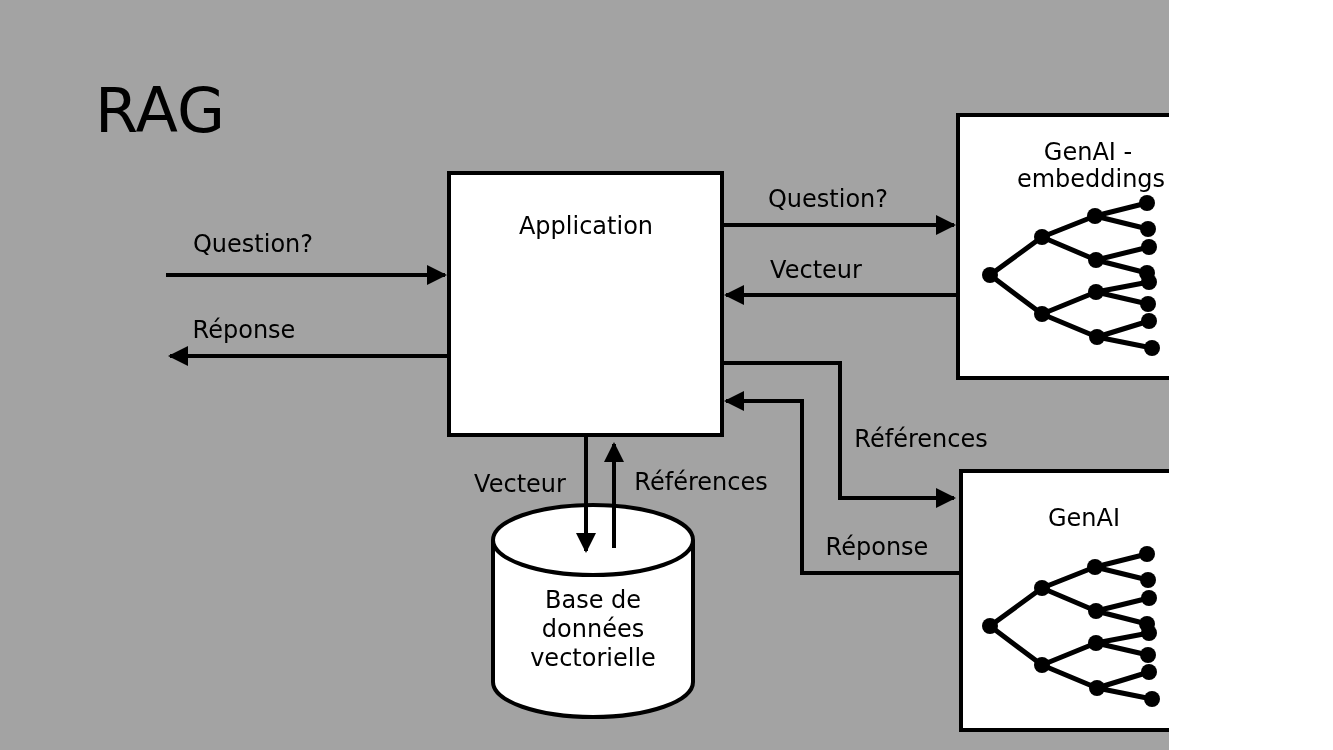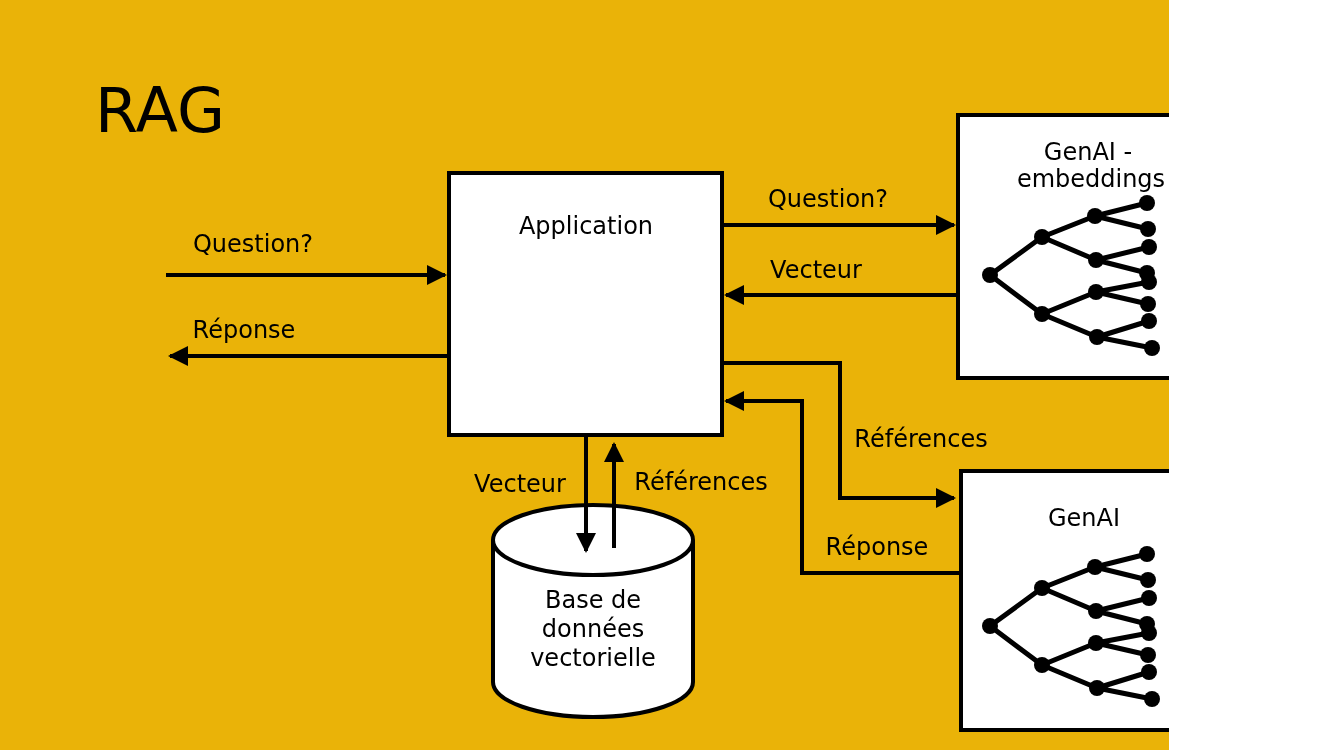--- a/index.html
+++ b/index.html
@@ -4,21 +4,21 @@
 <style>
   html, body {
     margin: 0;
     padding: 0;
     background: #ffffff;
   }
   .canvas {
     position: relative;
     width: 1169px;
     height: 750px;
-    background: #eab308;
+    background: #a3a3a3;
     overflow: hidden;
     font-family: "DejaVu Sans", "Liberation Sans", sans-serif;
   }
   svg { display: block; }
   svg text {
     font-family: "DejaVu Sans", "Liberation Sans", sans-serif;
     fill: #000000;
   }
   .title-text {
     font-size: 62px;

